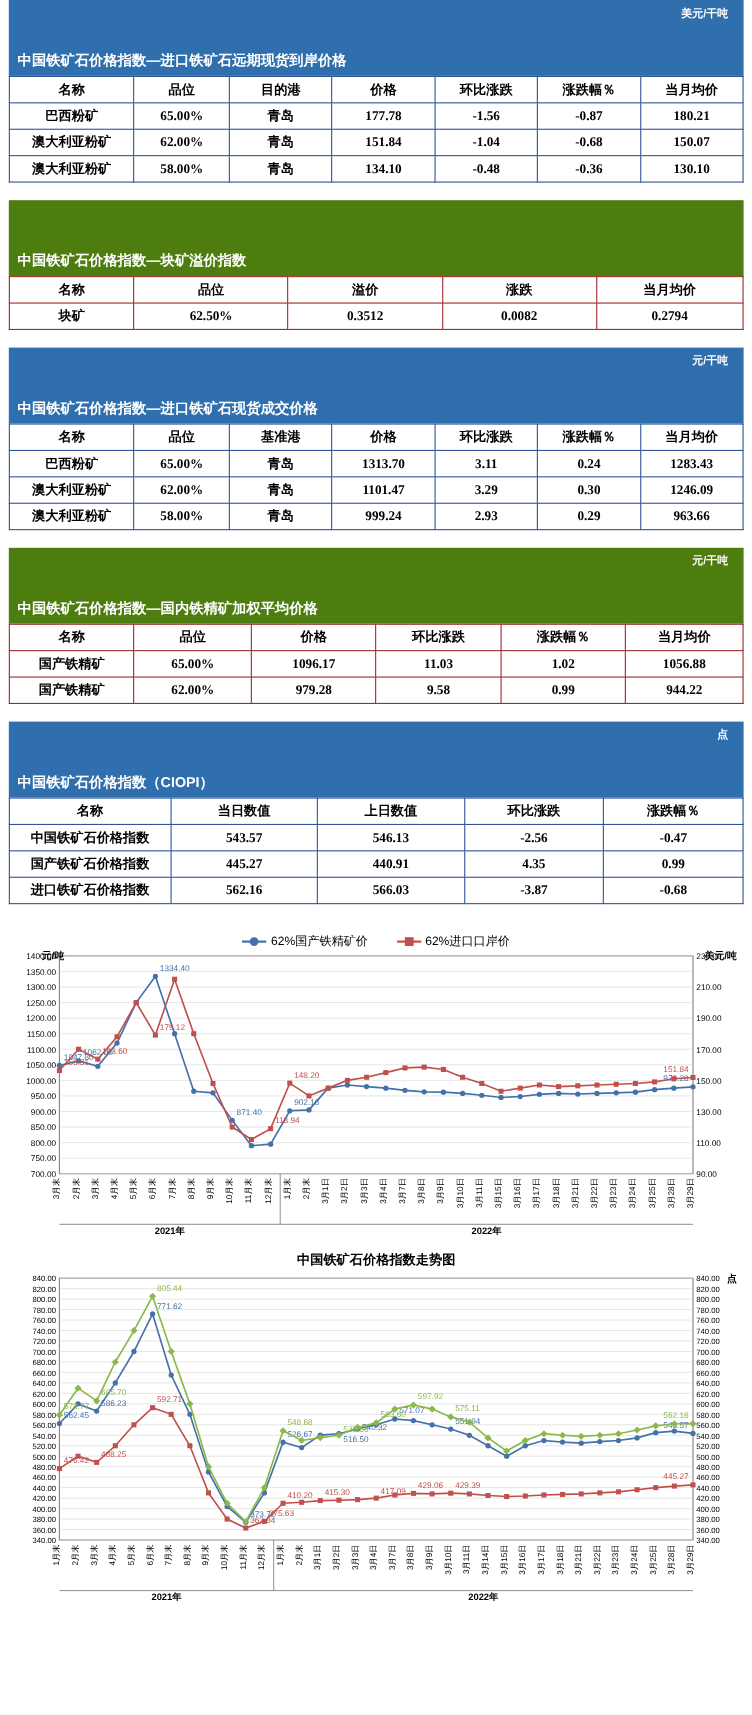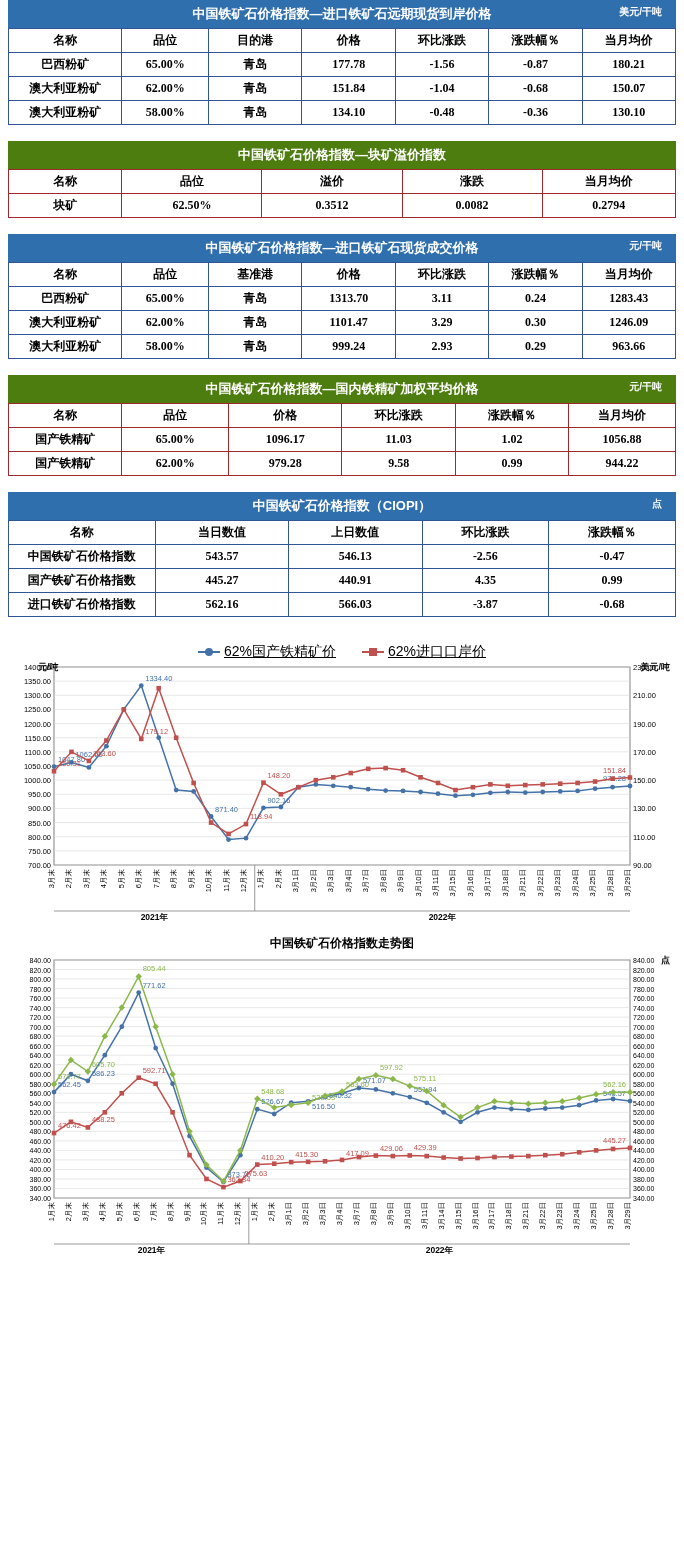--- a/index.html
+++ b/index.html
@@ -32,21 +32,21 @@
   .banner {
     color: #fff;
     font-weight: bold;
     font-size: 13px;
     padding: 5px 8px;
     position: relative;
     font-family: "Liberation Sans", sans-serif;
   }
   .banner.blue { background: #2f6fad; }
   .banner.red  { background: #4d7c0f; }
-  .banner .ttl { display: block; text-align: center; }
+  .banner .ttl { display: block; text-align: left; margin-top: 41px; }
   .banner .unit {
     position: absolute; right: 14px; top: 5px;
     font-weight: bold; font-size: 10px;
   }
   .hdr-row td { background: #ffffff; font-weight: bold; }
   .spacer { height: 14px; }
   .spacer-lg { height: 22px; }
 
   
   .chart-wrap { position: relative; width: 668px; margin: 0 auto; }
@@ -57,21 +57,21 @@
     font-family: "Liberation Serif", serif;
     margin-bottom: 2px;
   }
   .axis-unit-l, .axis-unit-r {
     position: absolute; top: 0; font-size: 9px; font-weight: bold;
   }
   .axis-unit-l { left: 30px; }
   .axis-unit-r { right: 6px; }
   .legend {
     display: flex; justify-content: center; gap: 26px;
-    font-size: 14px; margin: 2px 0 0 0; text-decoration: underline;
+    font-size: 11px; margin: 2px 0 0 0;
   }
   .legend .item { display: flex; align-items: center; gap: 4px; }
   .legend .mk { width: 22px; height: 2px; position: relative; }
   .legend .mk i {
     position: absolute; left: 7px; top: -3px;
     width: 8px; height: 8px; display: block;
   }
   svg { display: block; }
 </style>
 </head>

